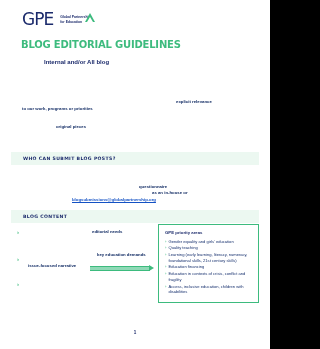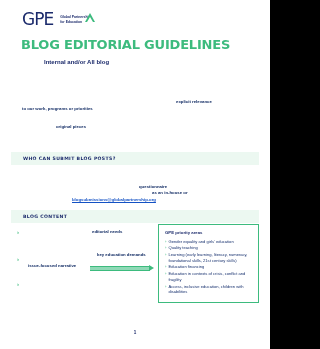--- a/index.html
+++ b/index.html
@@ -66,21 +66,21 @@
     color: #1b2a6b;
     font-weight: bold;
     max-width: 34px;
     padding-left: 4px;
   }
 
   
   #doc-title {
     position: absolute;
     left: 21px; top: 39px;
-    font-size: 13px;
+    font-size: 10px;
     line-height: 12px;
     font-weight: bold;
     letter-spacing: -0.2px;
     color: #3dbb7e;
     font-family: "DejaVu Sans", sans-serif;
     text-align: center;
   }
   #doc-subtitle {
     position: absolute;
     left: 44px; top: 58px;

